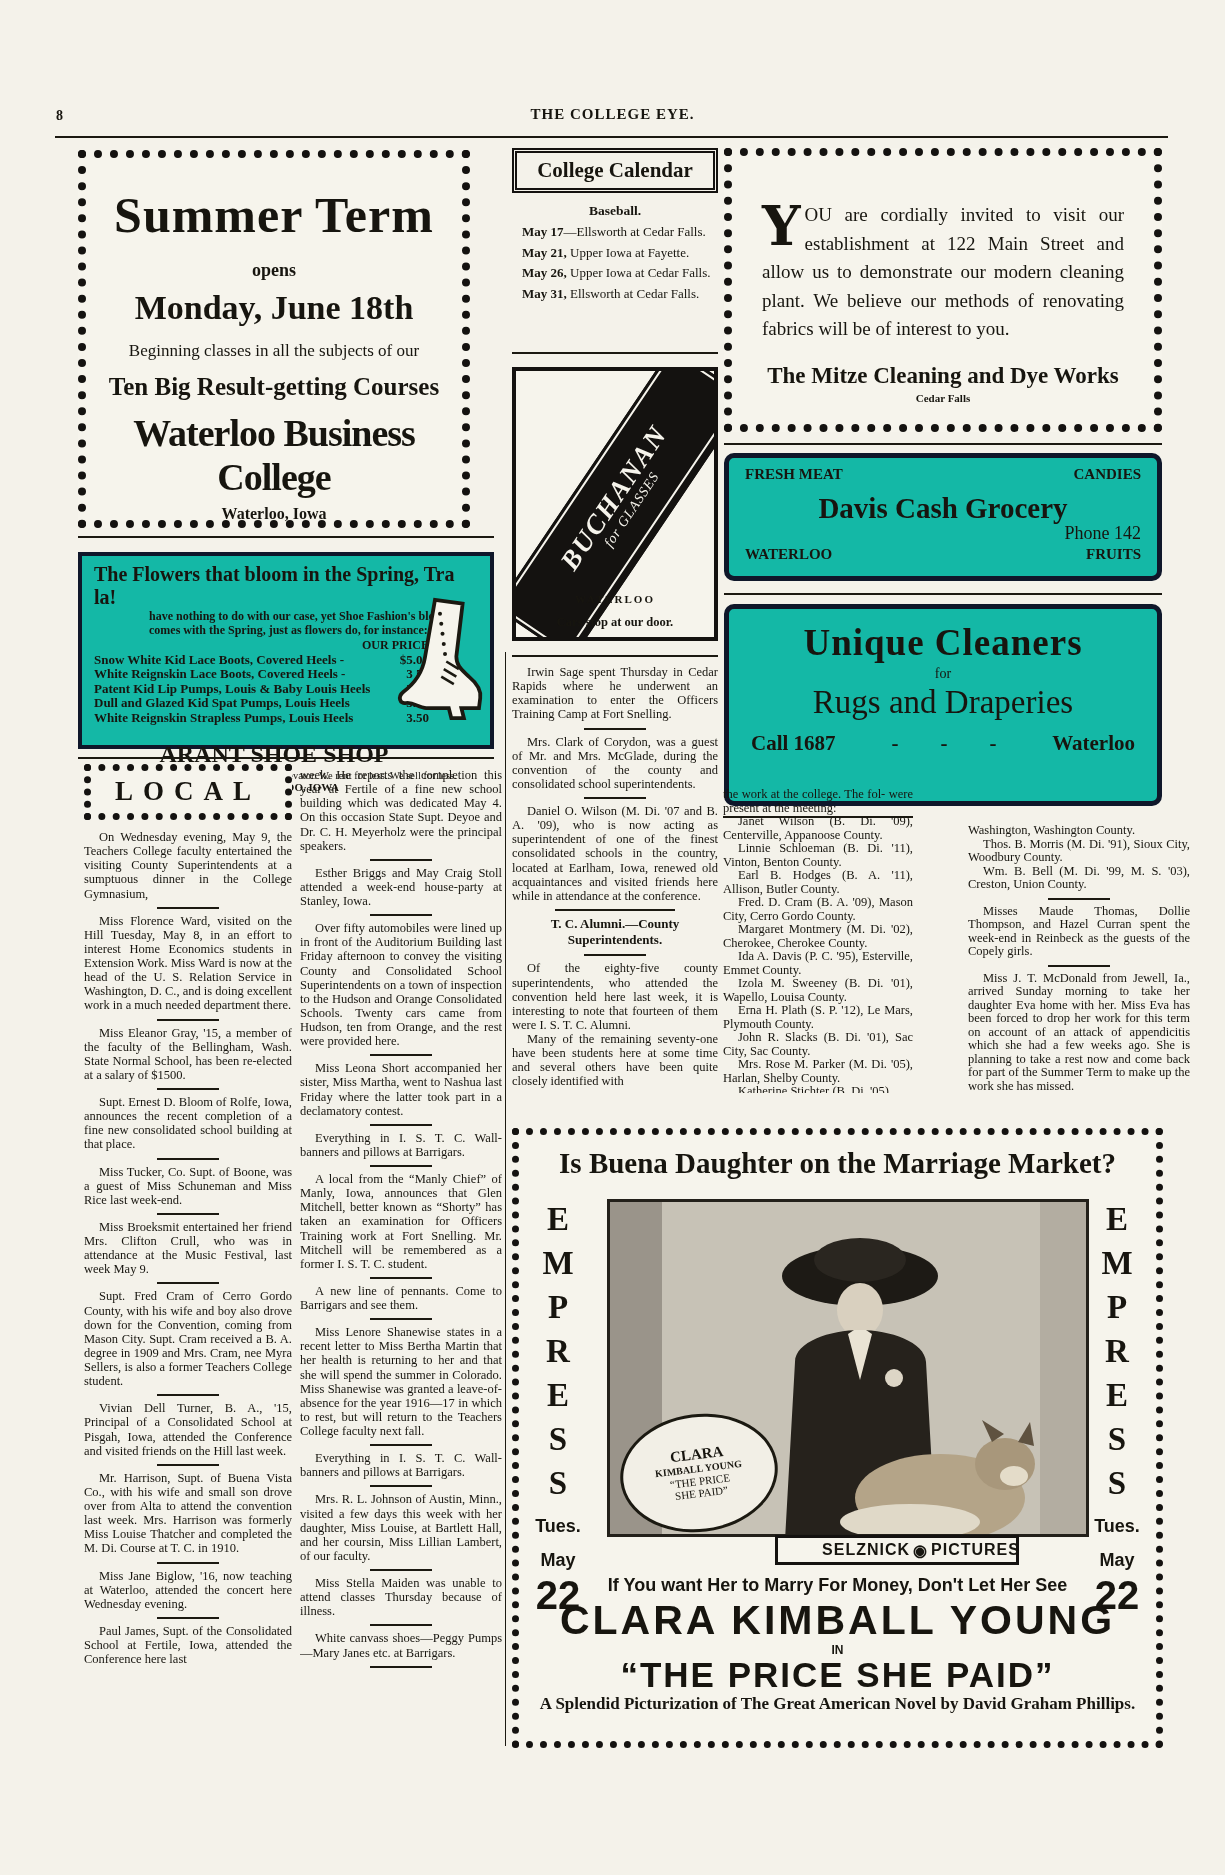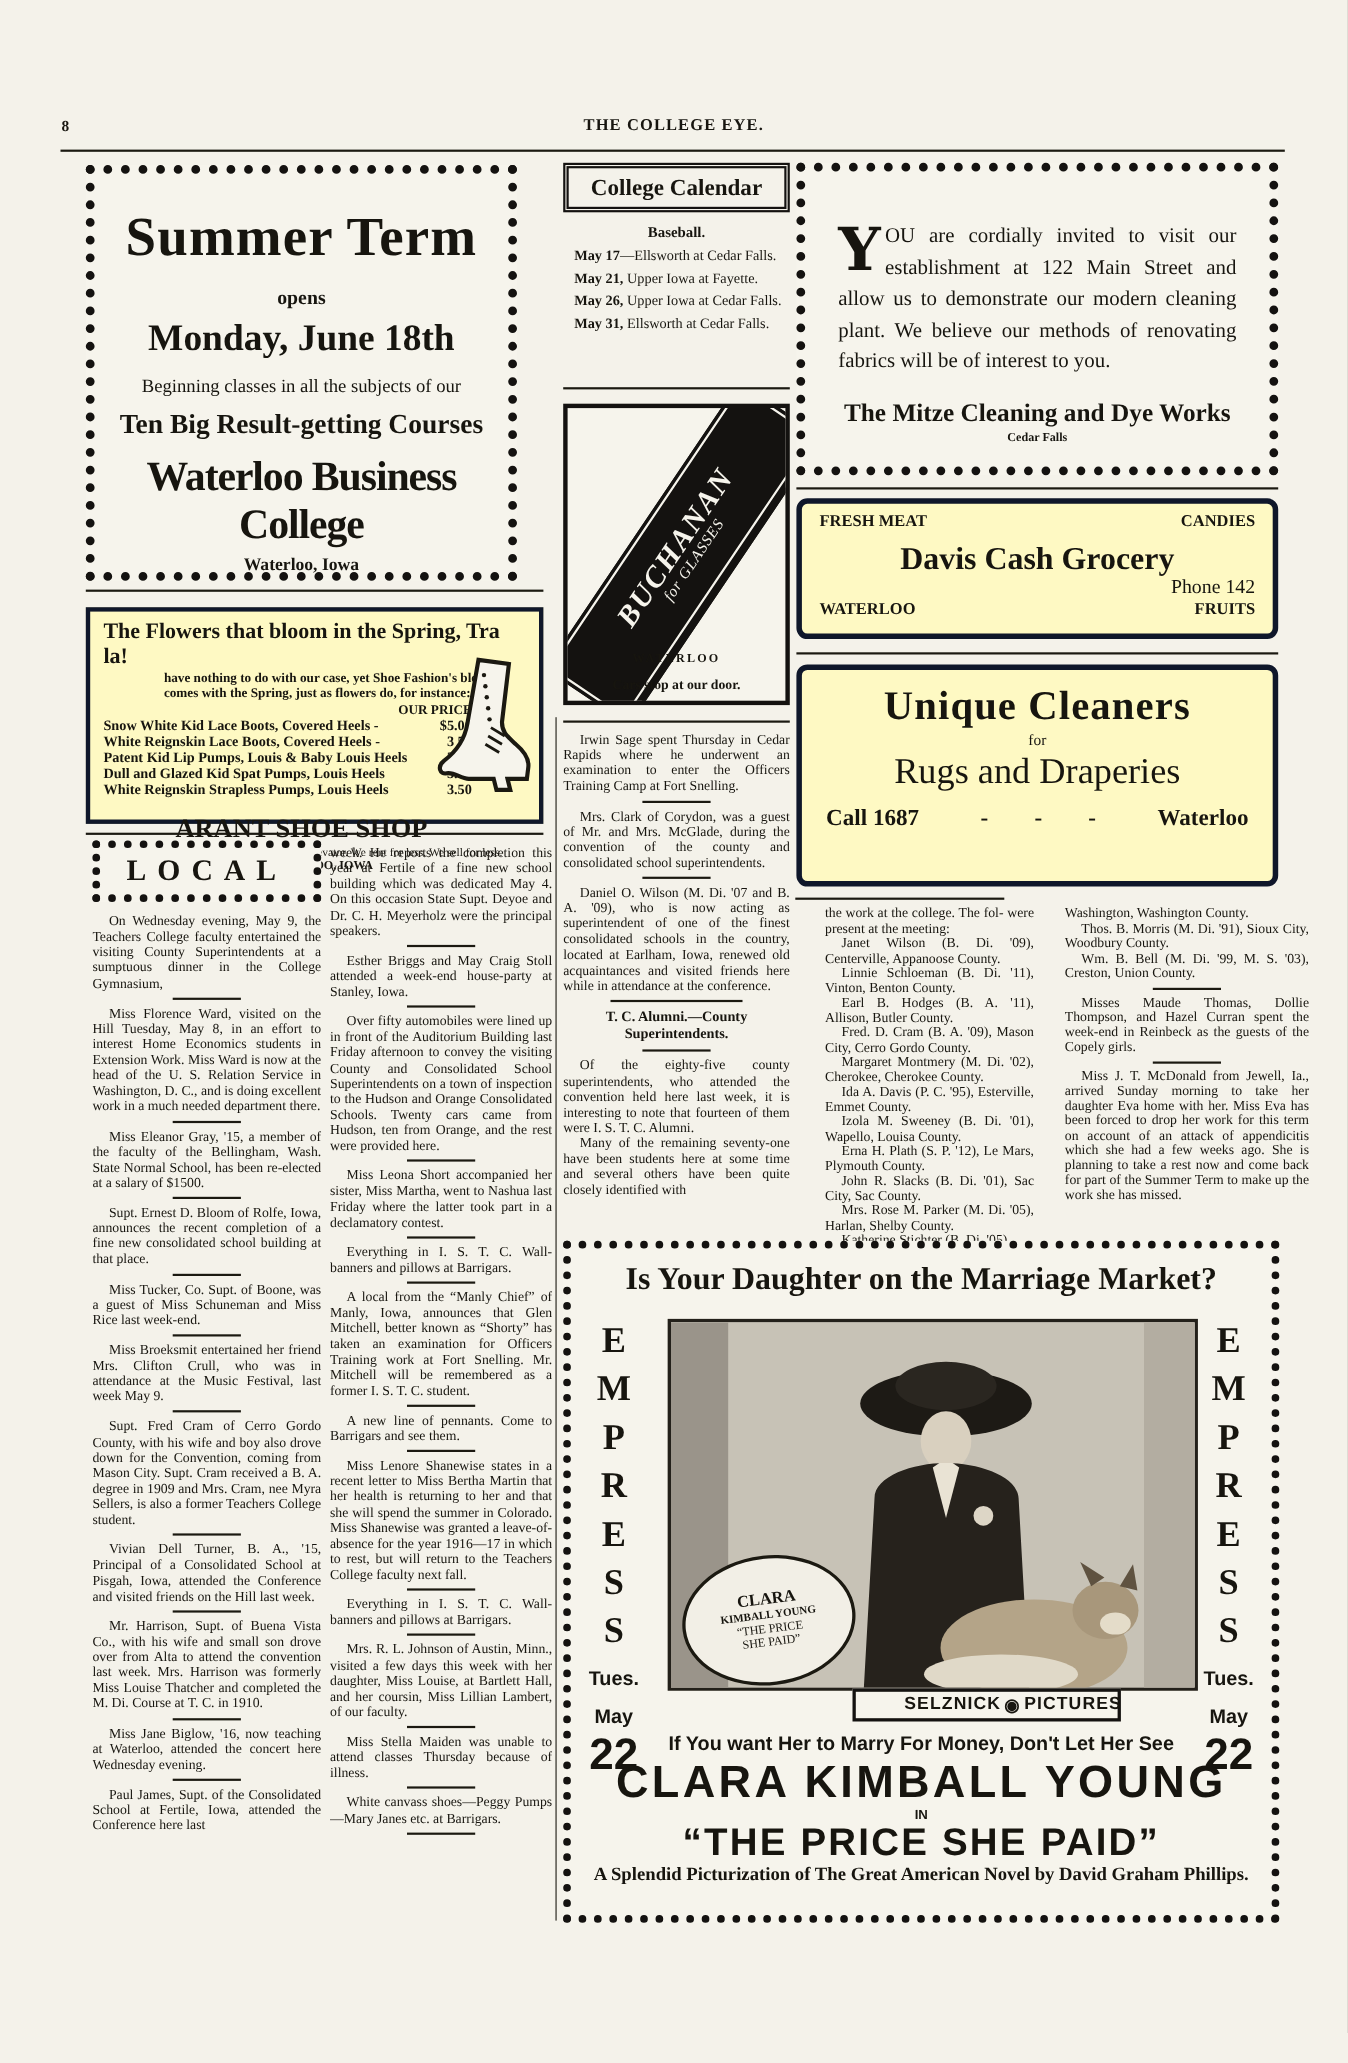--- a/index.html
+++ b/index.html
@@ -9,21 +9,21 @@
   .b{font-weight:bold;}
   
   .pagenum{left:56px;top:108px;font-size:14px;font-weight:bold;}
   .masthead{left:0;top:106px;width:1225px;text-align:center;font-size:15px;font-weight:bold;letter-spacing:1px;}
   .head-rule{left:55px;top:136px;width:1113px;border-top:2px solid #1b1911;}
   hr.rule{border:none;border-top:2px solid #1b1911;margin:0;position:absolute;}
   .thin{border-top:1.5px solid #1b1911;}
   .vrule{position:absolute;border-left:1.5px solid #1b1911;}
   
   .beadbox{border:8px dotted #141210;background:#f6f4ec;box-sizing:border-box;}
-  .solidbox{border:4px solid #0f172a;background:#fef9c3;box-sizing:border-box;}
+  .solidbox{border:4px solid #0f172a;background:#14b8a6;box-sizing:border-box;}
   
   .summer{left:78px;top:150px;width:392px;height:378px;text-align:center;}
   .summer .t1{font-size:50px;font-weight:bold;margin-top:28px;letter-spacing:1px;}
   .summer .t2{font-size:18px;font-weight:bold;margin-top:16px;}
   .summer .t3{font-size:34px;font-weight:bold;margin-top:8px;}
   .summer .t4{font-size:17px;margin-top:14px;}
   .summer .t5{font-size:25px;font-weight:bold;margin-top:12px;}
   .summer .t6{font-size:38px;font-weight:bold;margin-top:10px;letter-spacing:-1px;}
   .summer .t7{font-size:16px;font-weight:bold;margin-top:6px;}
   
@@ -283,21 +283,21 @@
       <div class="sep"></div>
     <p class="np">Daniel O. Wilson (M. Di. '07 and B. A. '09), who is now acting as superintendent of one of the finest consolidated schools in the country, located at Earlham, Iowa, renewed old acquaintances and visited friends here while in attendance at the conference.</p>
       <div class="sep wide"></div>
     <p class="alumni-h">T. C. Alumni.—County Superintendents.</p>
       <div class="sep"></div>
     <p class="np">Of the eighty-five county superintendents, who attended the convention held here last week, it is interesting to note that fourteen of them were I. S. T. C. Alumni.</p>
     <p class="np">Many of the remaining seventy-one have been students here at some time and several others have been quite closely identified with</p>
   </div>
 
   <hr class="rule thin" style="left:723px;top:816px;width:190px;">
-  <div class="col tight" style="left:723px;top:824px;width:190px;height:305px;margin-left:27px;">
+  <div class="col tight" style="left:723px;top:788px;width:190px;height:305px;">
     <p class="np fl">the work at the college. The fol- were present at the meeting:</p>
     <p class="np">Janet Wilson (B. Di. '09), Centerville, Appanoose County.</p>
     <p class="np">Linnie Schloeman (B. Di. '11), Vinton, Benton County.</p>
     <p class="np">Earl B. Hodges (B. A. '11), Allison, Butler County.</p>
     <p class="np">Fred. D. Cram (B. A. '09), Mason City, Cerro Gordo County.</p>
     <p class="np">Margaret Montmery (M. Di. '02), Cherokee, Cherokee County.</p>
     <p class="np">Ida A. Davis (P. C. '95), Esterville, Emmet County.</p>
     <p class="np">Izola M. Sweeney (B. Di. '01), Wapello, Louisa County.</p>
     <p class="np">Erna H. Plath (S. P. '12), Le Mars, Plymouth County.</p>
     <p class="np">John R. Slacks (B. Di. '01), Sac City, Sac County.</p>
@@ -309,21 +309,21 @@
     <p class="np fl">Washington, Washington County.</p>
     <p class="np">Thos. B. Morris (M. Di. '91), Sioux City, Woodbury County.</p>
     <p class="np">Wm. B. Bell (M. Di. '99, M. S. '03), Creston, Union County.</p>
     <div class="sep"></div>
     <p class="np">Misses Maude Thomas, Dollie Thompson, and Hazel Curran spent the week-end in Reinbeck as the guests of the Copely girls.</p>
     <div class="sep"></div>
     <p class="np">Miss J. T. McDonald from Jewell, Ia., arrived Sunday morning to take her daughter Eva home with her. Miss Eva has been forced to drop her work for this term on account of an attack of appendicitis which she had a few weeks ago. She is planning to take a rest now and come back for part of the Summer Term to make up the work she has missed.</p>
   </div>
 
   <section class="abs empress">
-    <div class="emp-headline">Is Your Daughter on the Marriage Market?</div>
+    <div class="emp-headline">Is Buena Daughter on the Marriage Market?</div>
 
     <div class="emp-col left">
       <span class="emp-letter">E</span>
       <span class="emp-letter">M</span>
       <span class="emp-letter">P</span>
       <span class="emp-letter">R</span>
       <span class="emp-letter">E</span>
       <span class="emp-letter">S</span>
       <span class="emp-letter">S</span>
       <div class="emp-day">Tues.</div>

